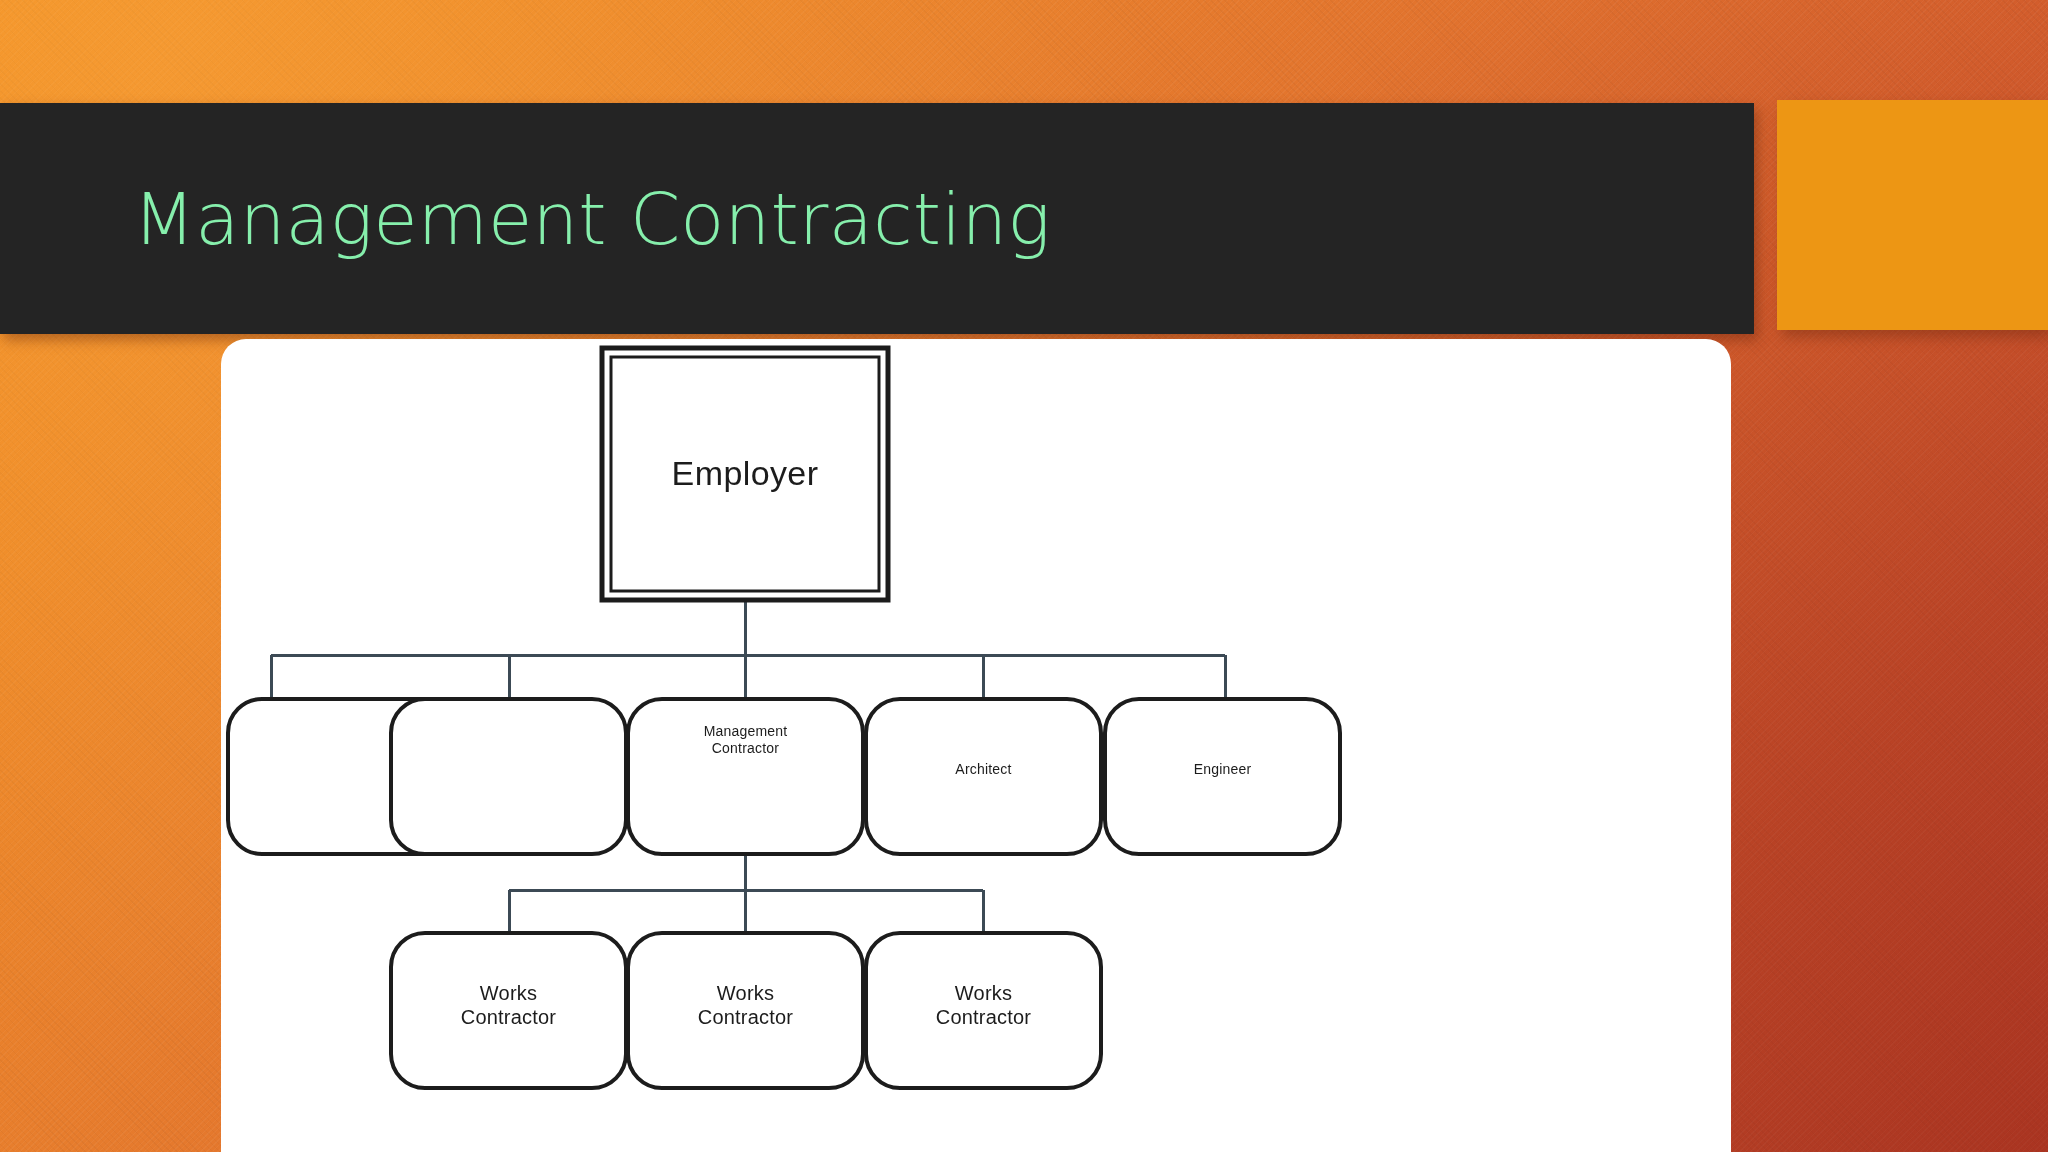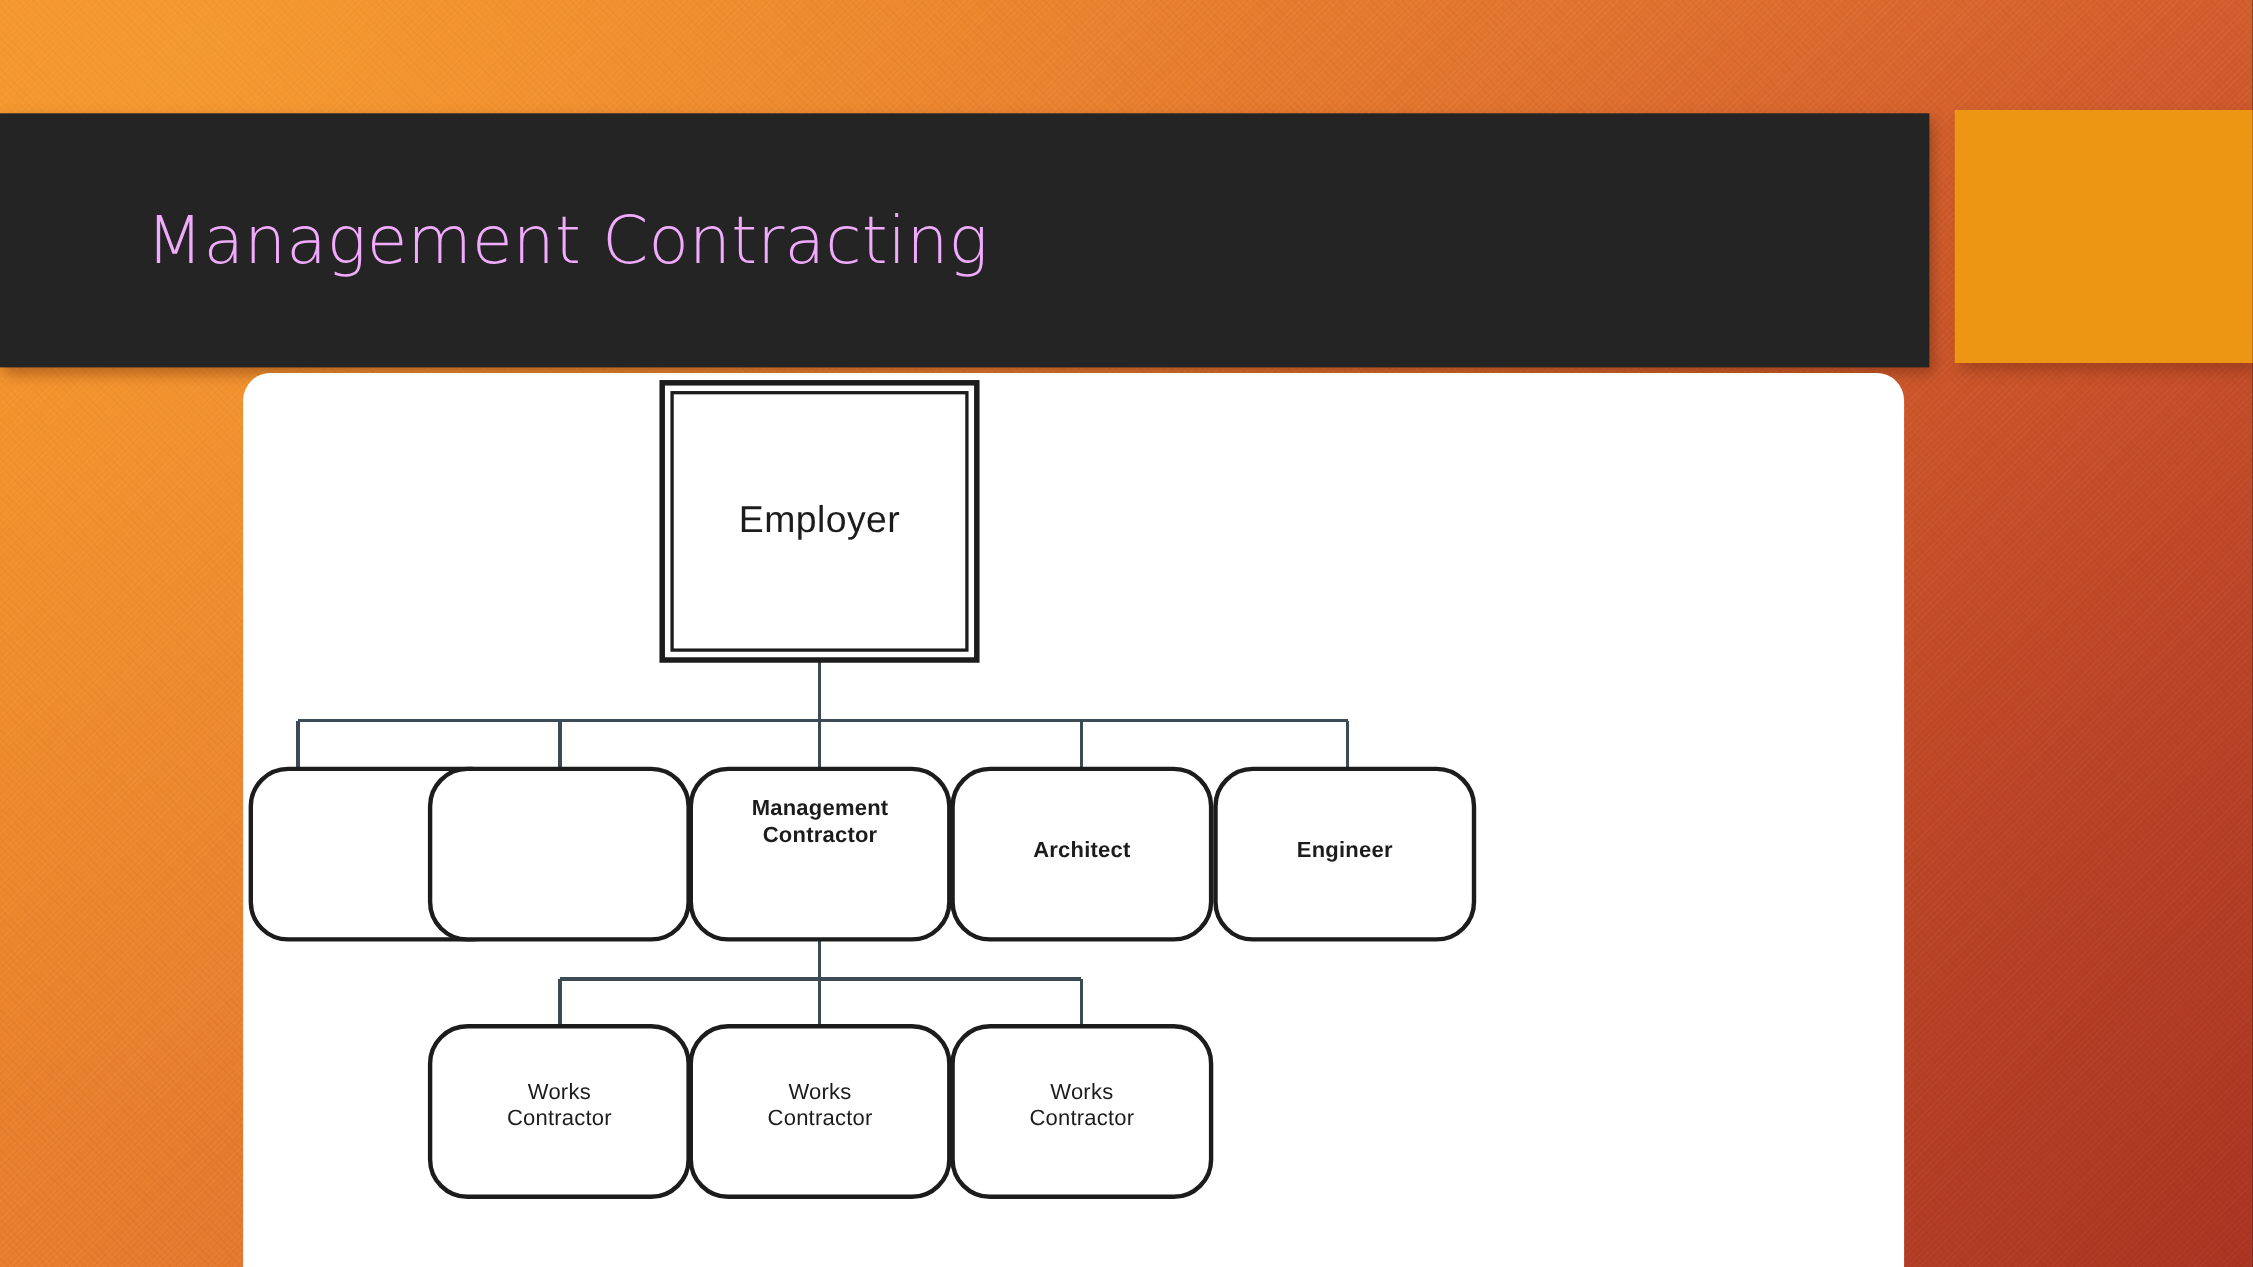--- a/index.html
+++ b/index.html
@@ -63,22 +63,22 @@
     width: 1754px;
     height: 231px;
     background: #242424;
     box-shadow: 4px 6px 12px rgba(90,30,10,0.40);
   }
   .title-text {
     position: absolute;
     left: 133px;
     top: 50%;
     transform: translateY(-50%);
-    color: #f0abfc;
-    font-size: 60px;
+    color: #86efac;
+    font-size: 72px;
     font-weight: 300;
     letter-spacing: 0.2px;
     line-height: 1;
     white-space: nowrap;
     font-family: "DejaVu Sans", "Liberation Sans", sans-serif;
     font-stretch: normal;
   }
 
   
   .accent-block {
@@ -122,22 +122,22 @@
     line-height: 1.22;
     white-space: pre-line;
     pointer-events: none;
   }
   .node-label.root {
     font-size: 34px;
     font-weight: 400;
     letter-spacing: 0.4px;
   }
   .node-label.lvl2 {
-    font-size: 20px;
-    font-weight: 700;
+    font-size: 14px;
+    font-weight: 400;
     letter-spacing: 0.2px;
   }
   .node-label.lvl3 {
     font-size: 20px;
     font-weight: 400;
     letter-spacing: 0.2px;
   }
 </style>
 </head>
 <body>

